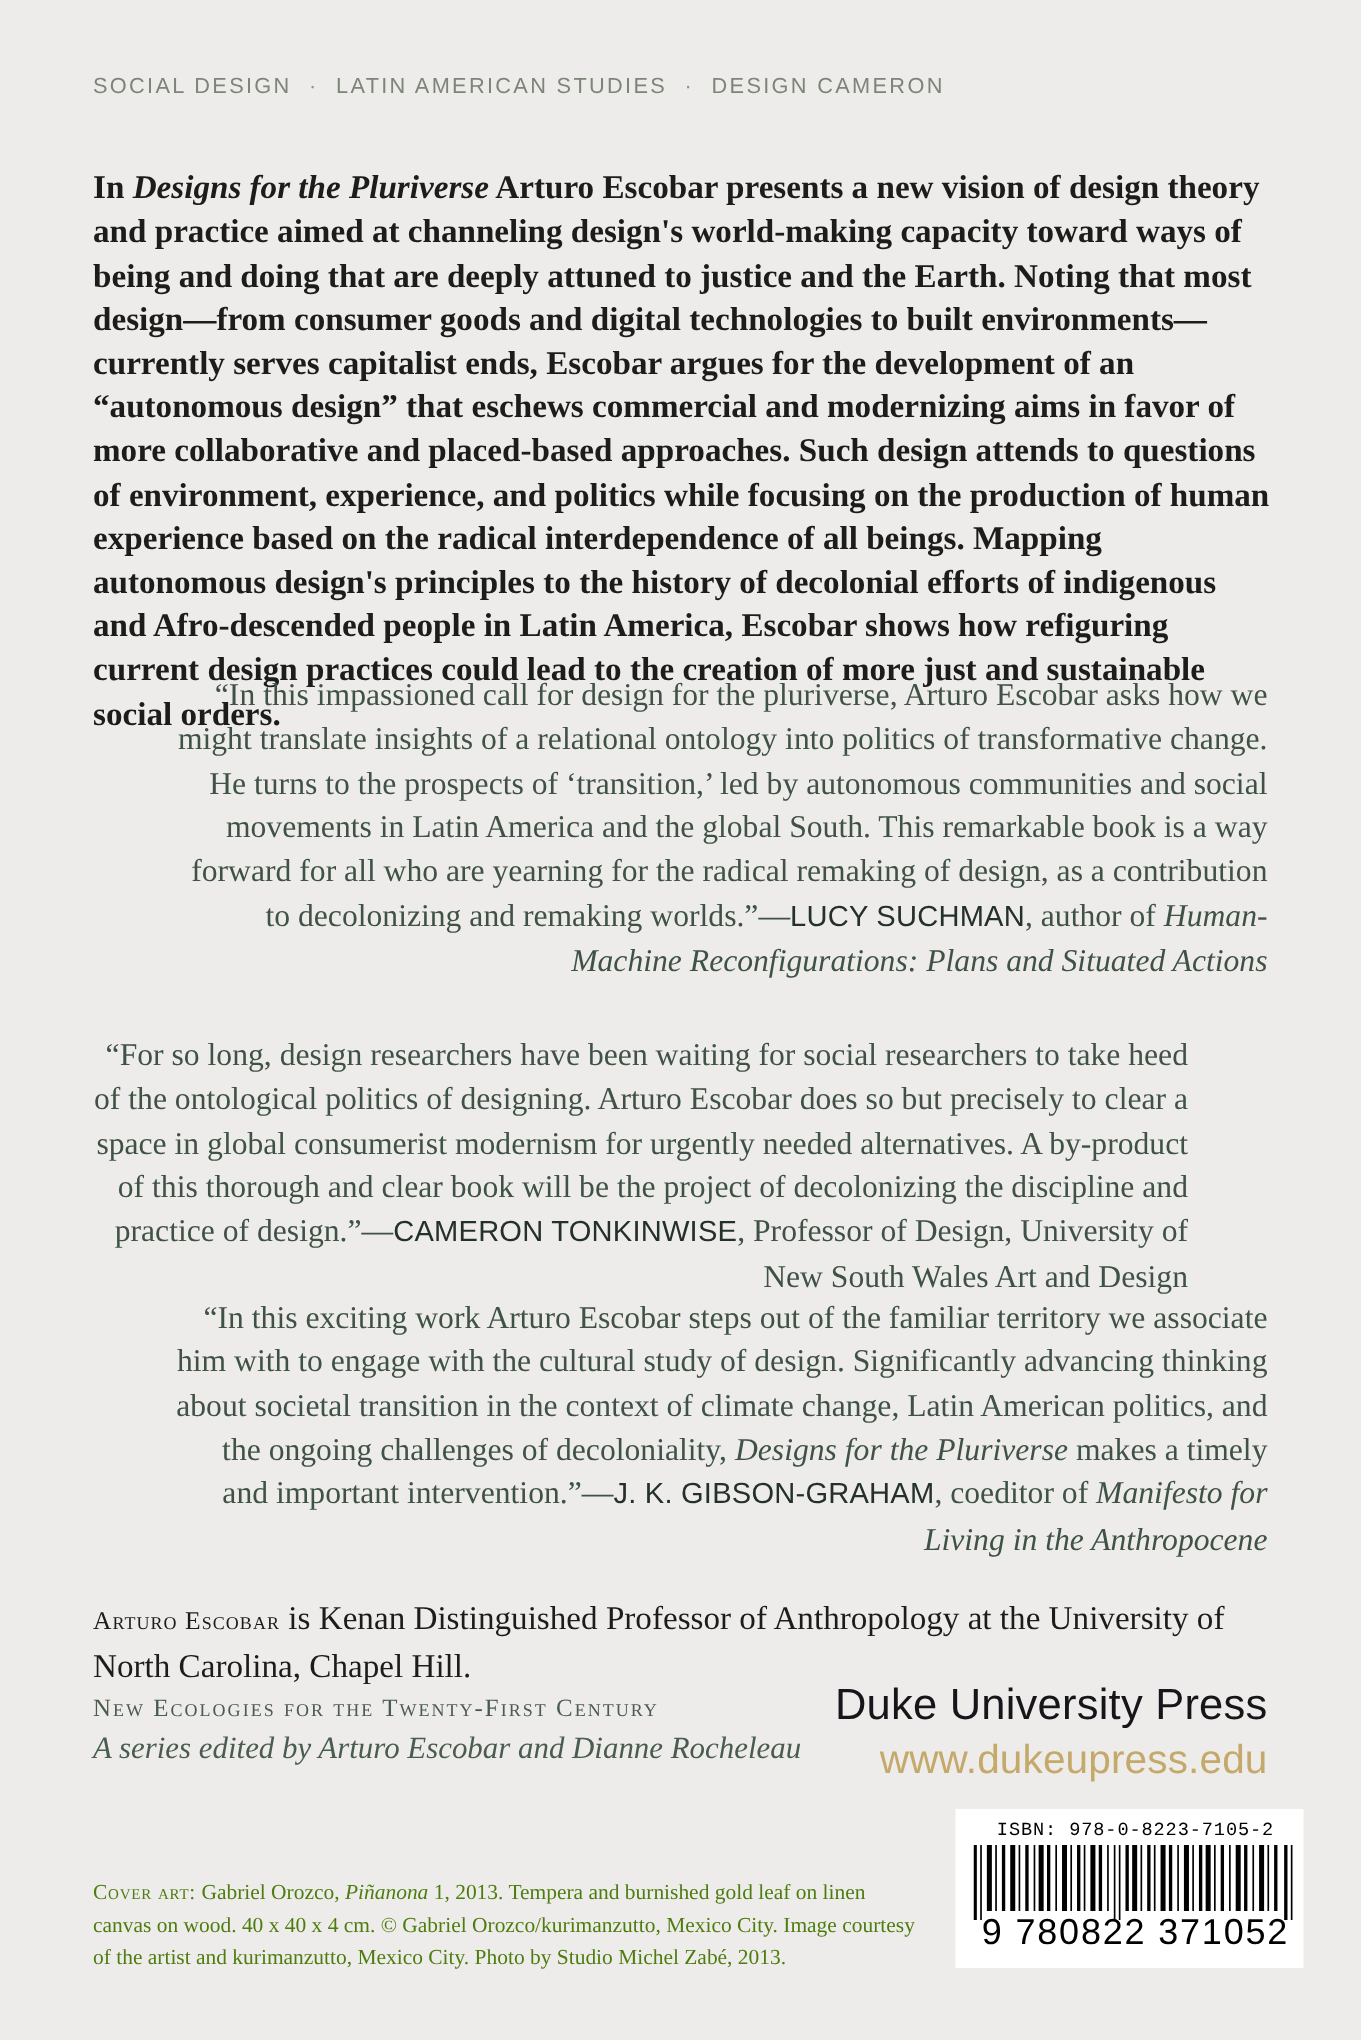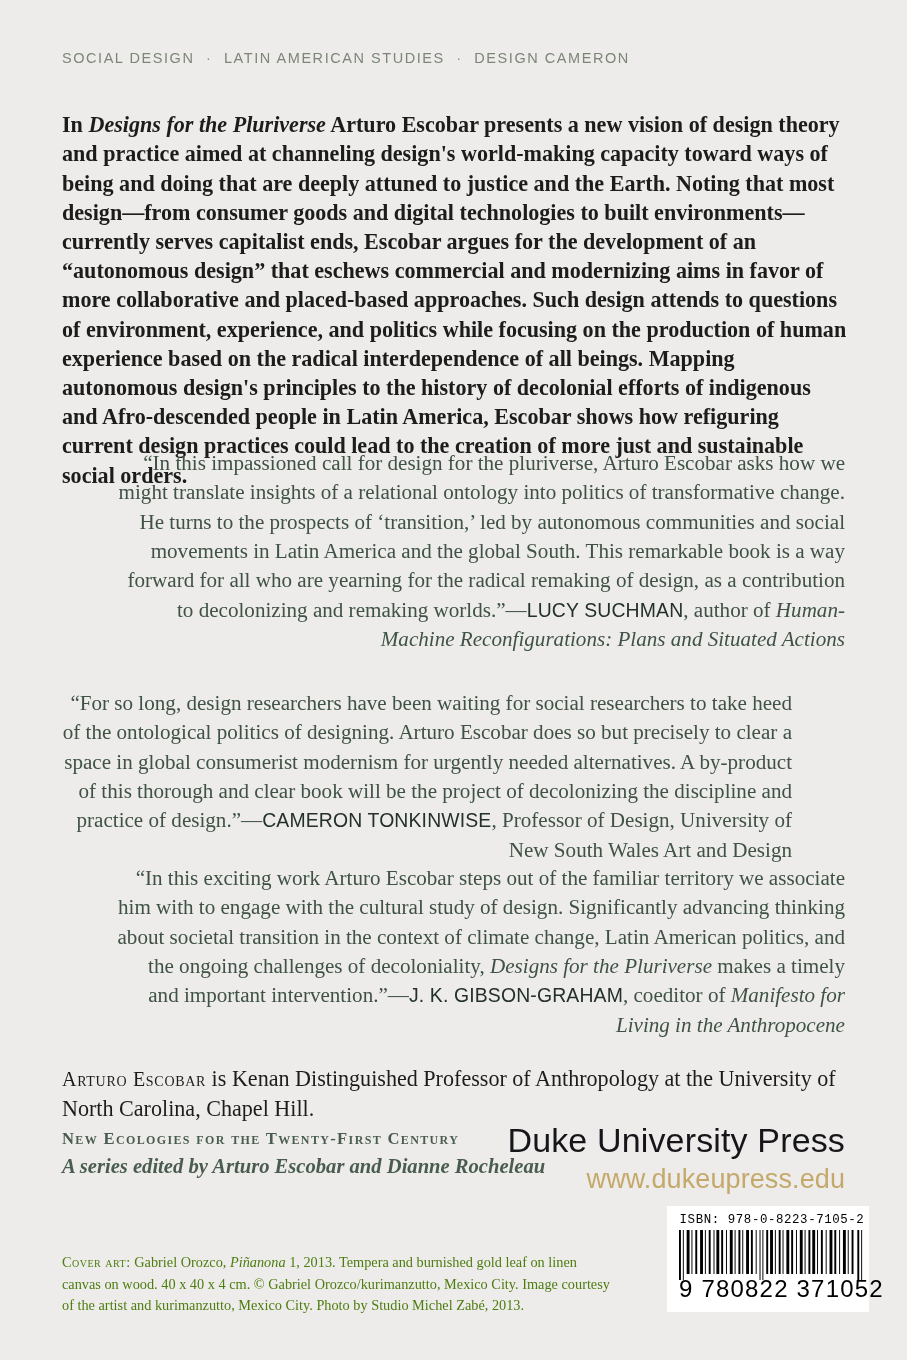--- a/index.html
+++ b/index.html
@@ -84,30 +84,29 @@
     left: 62px;
     top: 1042px;
     width: 790px;
     font-size: 22.1px;
     line-height: 30px;
     color: #1c1c1a;
   }
   .bio .smallcaps {
     font-variant: small-caps;
     letter-spacing: 0.7px;
-    font-size: 20px;
+    font-size: 17px;
   }
 
   
   .series {
     position: absolute;
     left: 62px;
     top: 1129px;
     color: #4a5c50;
-    font-weight: bold;
   }
   .series-title {
     font-size: 16.6px;
     font-variant: small-caps;
     letter-spacing: 1.35px;
     color: #4a5c50;
   }
   .series-editors {
     font-size: 20.6px;
     font-style: italic;
@@ -117,40 +116,40 @@
 
   
   .publisher {
     position: absolute;
     right: 62px;
     top: 1121px;
     text-align: right;
   }
   .publisher-name {
     font-family: "Liberation Sans", sans-serif;
-    font-size: 34px;
+    font-size: 29px;
     letter-spacing: 0.15px;
     color: #16161a;
     white-space: nowrap;
   }
   .publisher-url {
     font-family: "Liberation Sans", sans-serif;
     font-size: 27px;
     letter-spacing: 0.1px;
     color: #c4a96b;
     margin-top: 4px;
     white-space: nowrap;
   }
 
   
   .barcode-box {
     position: absolute;
     right: 38px;
     top: 1206px;
-    width: 202px;
+    width: 232px;
     height: 106px;
     background: #ffffff;
     box-sizing: border-box;
     padding: 7px 4px 4px 12px;
   }
   .barcode-isbn {
     font-family: "Liberation Mono", monospace;
     font-size: 12.4px;
     letter-spacing: 0.6px;
     color: #000;

